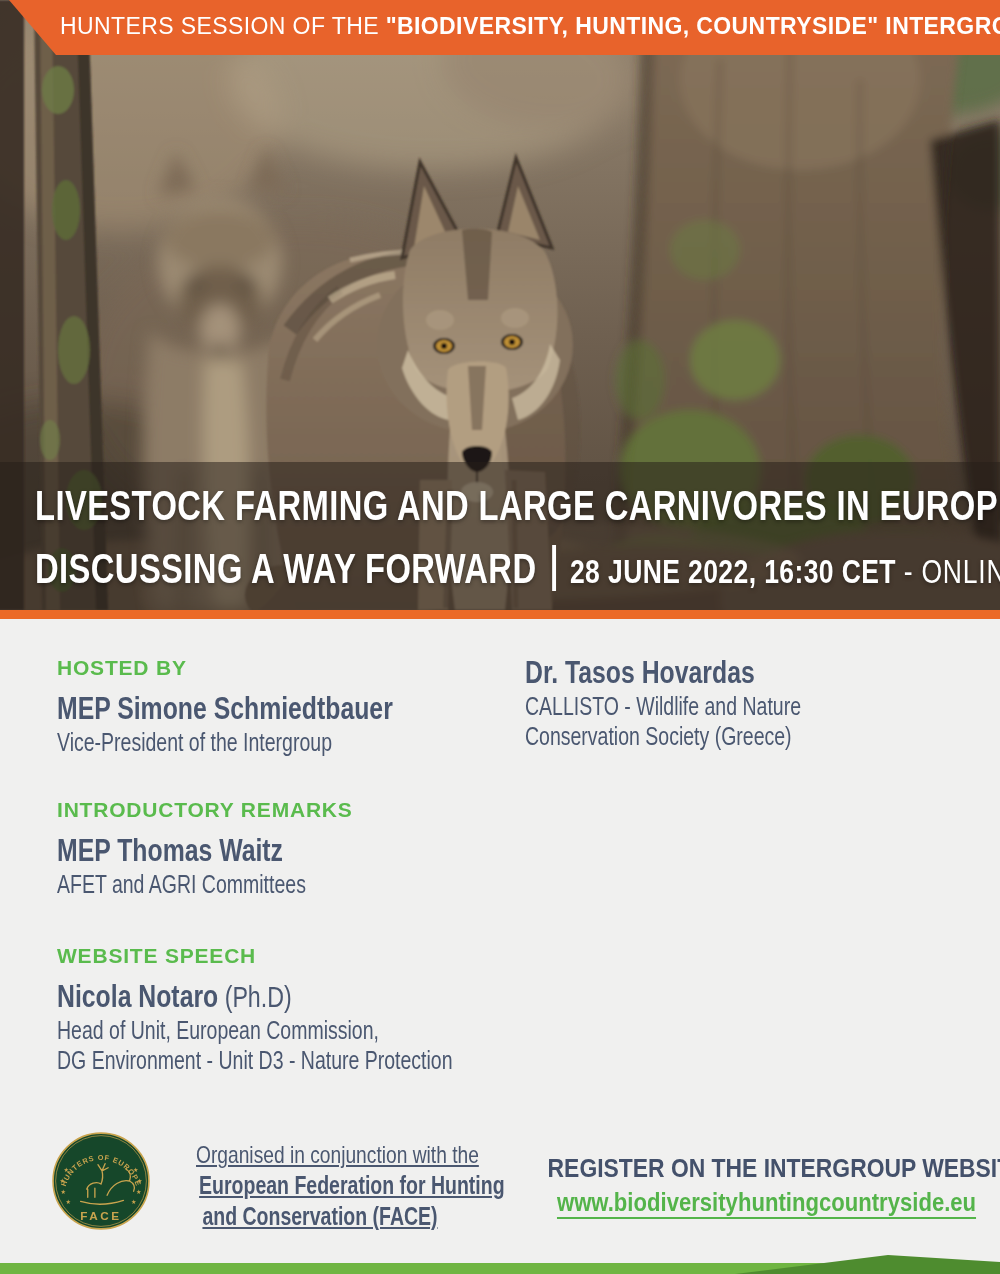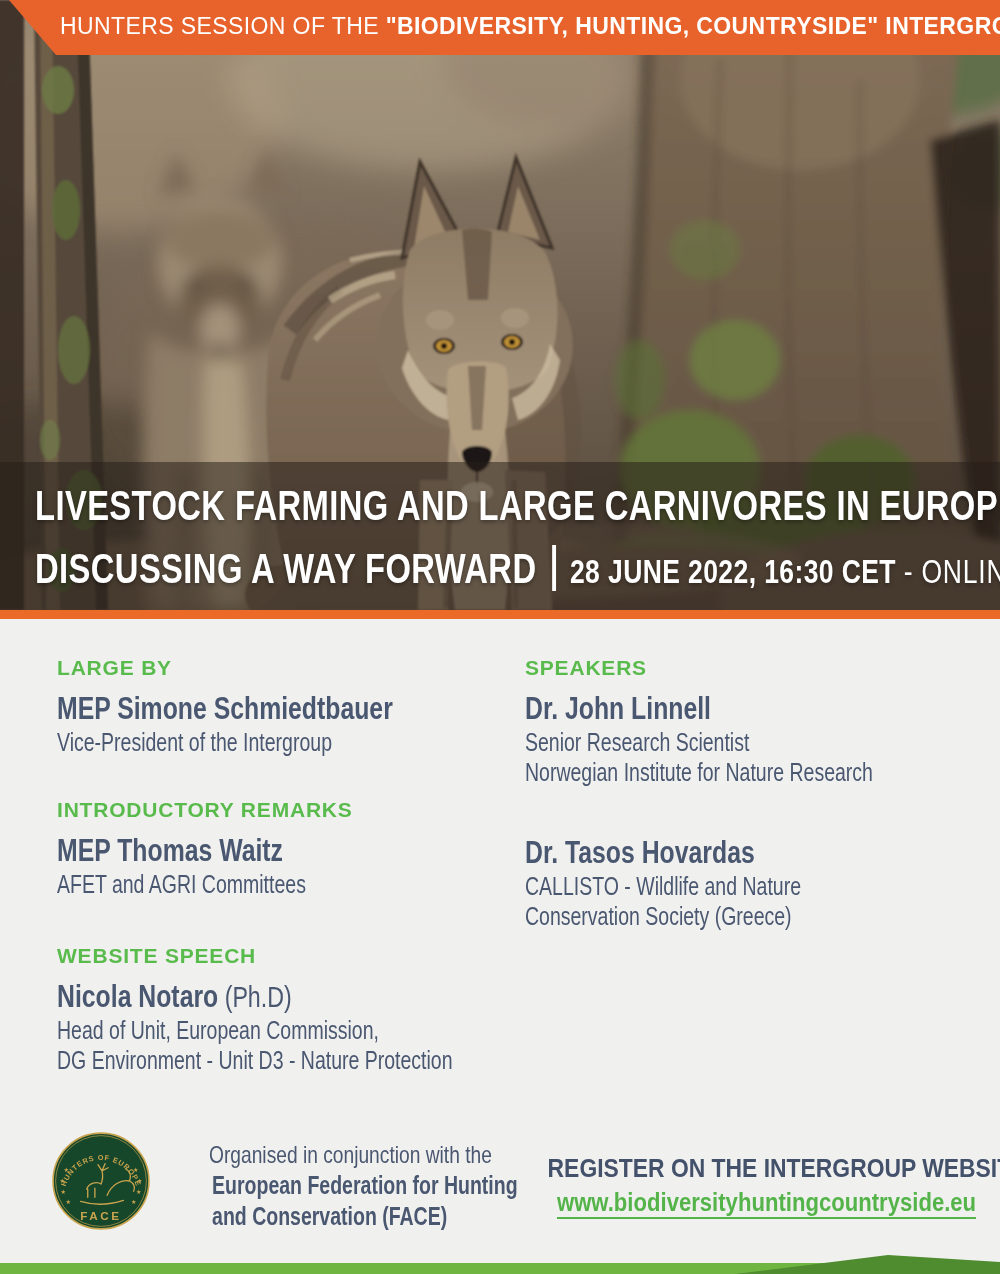--- a/index.html
+++ b/index.html
@@ -37,21 +37,21 @@
   .sec-heading{font-size:21px;font-weight:700;color:#5ABB4D;letter-spacing:.8px;line-height:26px;margin:0 0 10px 0;}
   .person-name{font-size:31px;font-weight:700;line-height:36px;white-space:nowrap;
                transform:scaleX(.8);transform-origin:0 0;margin:0;}
   .person-name .suffix{font-weight:400;font-size:29px;}
   .person-line{font-size:25px;line-height:30px;white-space:nowrap;transform:scaleX(.78);transform-origin:0 0;}
   .mb-l1{margin-bottom:40px;} .mb-l2{margin-bottom:44px;}
   .mb-r1{margin-bottom:48px;} .mb-r2{margin-bottom:36px;}
 
   
   .face-logo{position:absolute;left:50px;top:1130px;width:102px;height:102px;z-index:2;}
-  .org-block{position:absolute;left:178px;top:1140px;width:310px;text-align:left;color:#4A5770;z-index:2;}
+  .org-block{position:absolute;left:165px;top:1140px;width:310px;text-align:center;color:#4A5770;z-index:2;text-decoration:underline;}
   .org-l1{font-size:24px;line-height:30px;white-space:nowrap;transform:scaleX(.8);transform-origin:50% 0;}
   .org-l2,.org-l3{font-size:25px;font-weight:700;line-height:31px;white-space:nowrap;
                   transform:scaleX(.78);transform-origin:50% 0;}
   .register-block{position:absolute;left:520px;top:1152px;width:460px;text-align:center;z-index:2;}
   .register-label{font-size:26px;font-weight:700;color:#44516B;line-height:32px;white-space:nowrap;
                   transform:scaleX(.88);transform-origin:50% 0;}
   .register-link{display:inline-block;font-size:26px;font-weight:700;color:#54B44A;line-height:30px;
                  white-space:nowrap;transform:scaleX(.85);transform-origin:50% 0;
                  border-bottom:2px solid #54B44A;text-decoration:none;margin-top:3px;cursor:pointer;}
   .bottom-bar{position:absolute;left:0;bottom:0;width:1000px;height:20px;z-index:5;}
@@ -218,44 +218,38 @@
 
   <div class="overlay"></div>
   <div class="hero-line hero-line1">LIVESTOCK FARMING AND LARGE CARNIVORES IN EUROPE:</div>
   <div class="hero-line hero-line2">
     <span>DISCUSSING A WAY FORWARD</span><span class="hero-sep"></span><span class="hero-date">28 JUNE 2022, 16:30 CET</span><span class="hero-mode">- ONLINE</span>
   </div>
   <div class="strip"></div>
 
   <div class="col col-left">
     <div class="sec mb-l1">
-      <div class="sec-heading">LARGE BY</div>
+      <div class="sec-heading">HOSTED BY</div>
       <div class="person-name"><span>MEP Simone Schmiedtbauer</span></div>
       <div class="person-line">Vice-President of the Intergroup</div>
     </div>
     <div class="sec mb-l2">
       <div class="sec-heading">INTRODUCTORY REMARKS</div>
       <div class="person-name"><span>MEP Thomas Waitz</span></div>
       <div class="person-line">AFET and AGRI Committees</div>
     </div>
     <div class="sec">
       <div class="sec-heading">WEBSITE SPEECH</div>
       <div class="person-name"><span>Nicola Notaro</span><span class="suffix"> (Ph.D)</span></div>
       <div class="person-line">Head of Unit, European Commission,</div>
       <div class="person-line">DG Environment - Unit D3 - Nature Protection</div>
     </div>
   </div>
 
   <div class="col col-right">
-    <div class="sec mb-r1">
-      <div class="sec-heading">SPEAKERS</div>
-      <div class="person-name"><span>Dr. John Linnell</span></div>
-      <div class="person-line">Senior Research Scientist</div>
-      <div class="person-line">Norwegian Institute for Nature Research</div>
-    </div>
     <div class="sec mb-r2">
       <div class="person-name"><span>Dr. Tasos Hovardas</span></div>
       <div class="person-line">CALLISTO - Wildlife and Nature</div>
       <div class="person-line">Conservation Society (Greece)</div>
     </div>
   </div>
 
   <svg class="face-logo" viewBox="0 0 100 100">
     <circle cx="50" cy="50" r="47" fill="#16472A" stroke="#C9A44E" stroke-width="1.6"></circle>
     <circle cx="50" cy="50" r="44.5" fill="none" stroke="#C9A44E" stroke-width=".8" opacity=".8"></circle>

